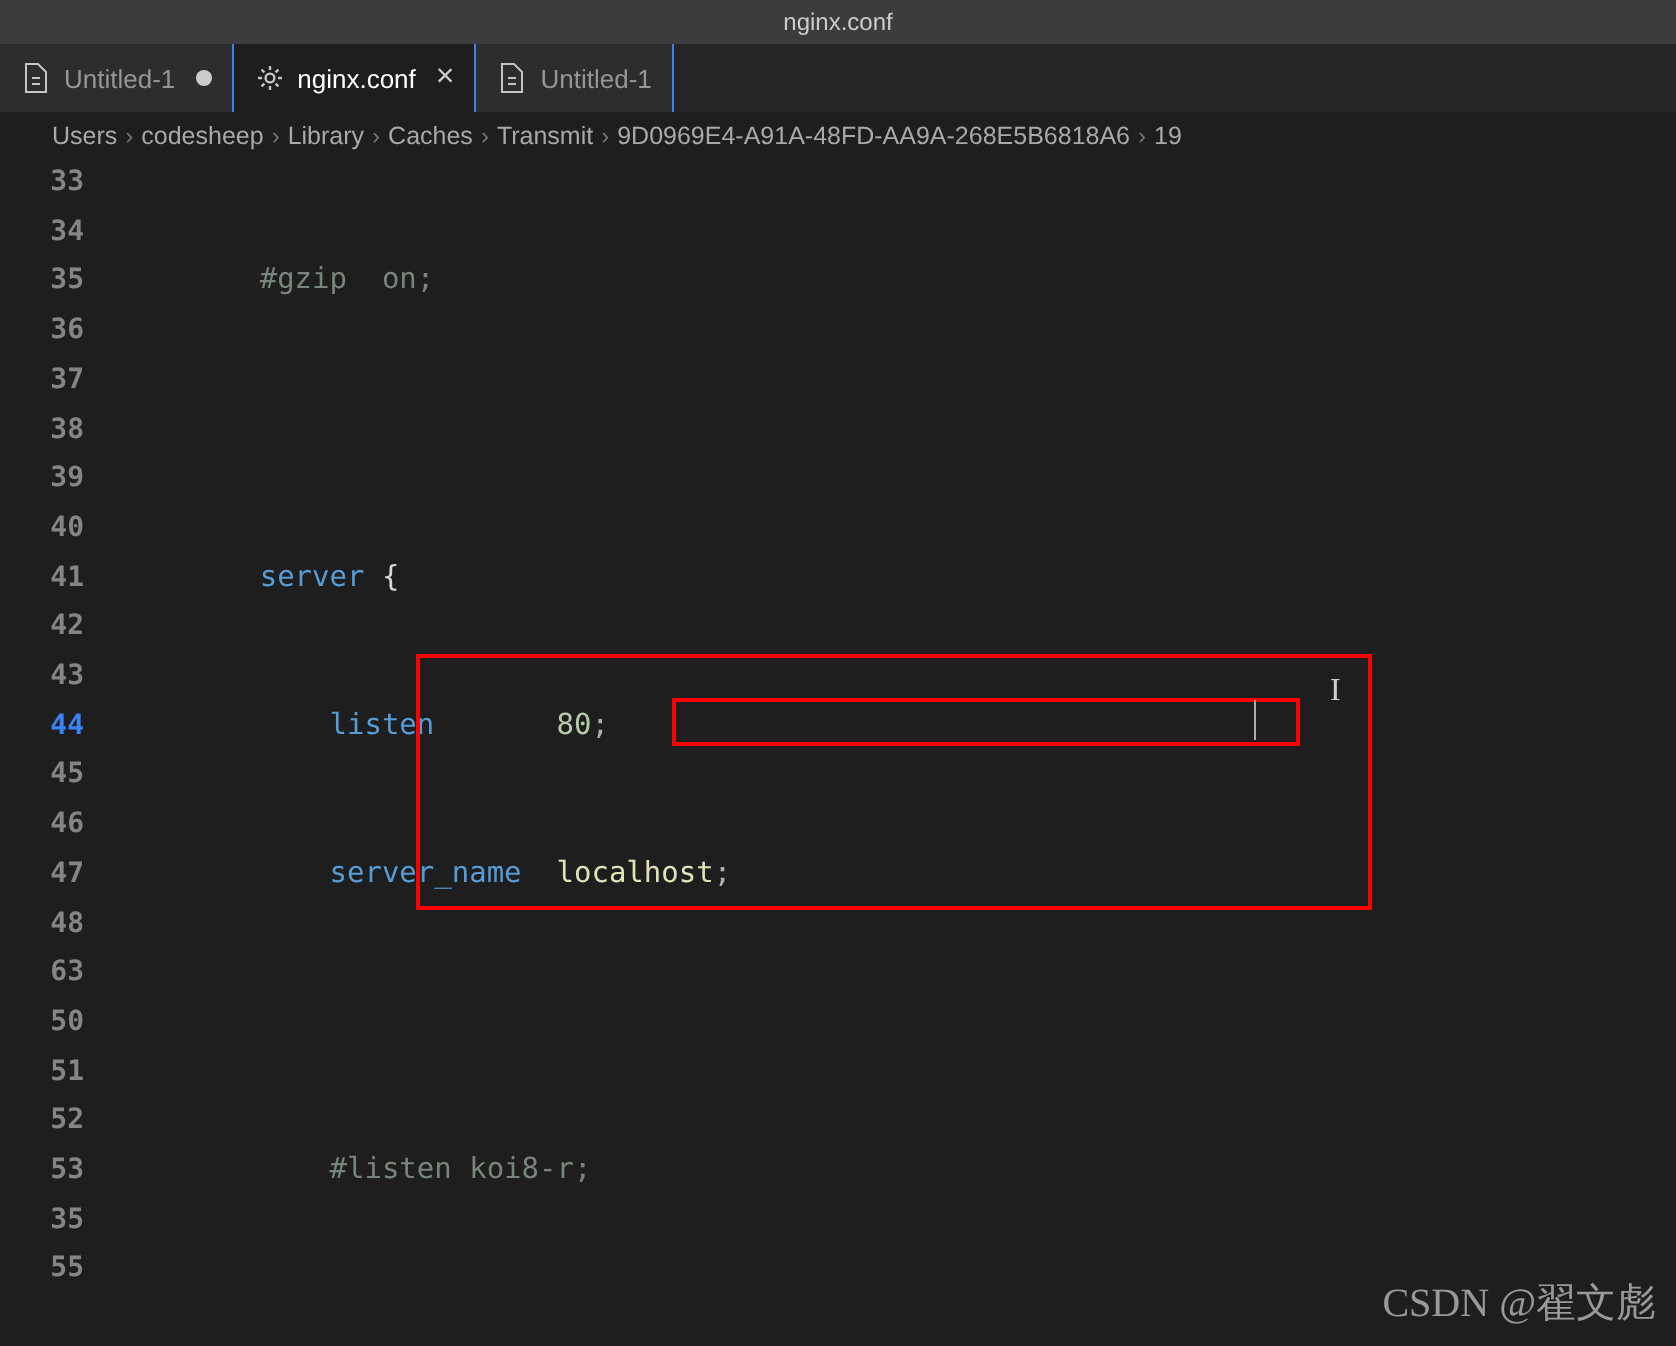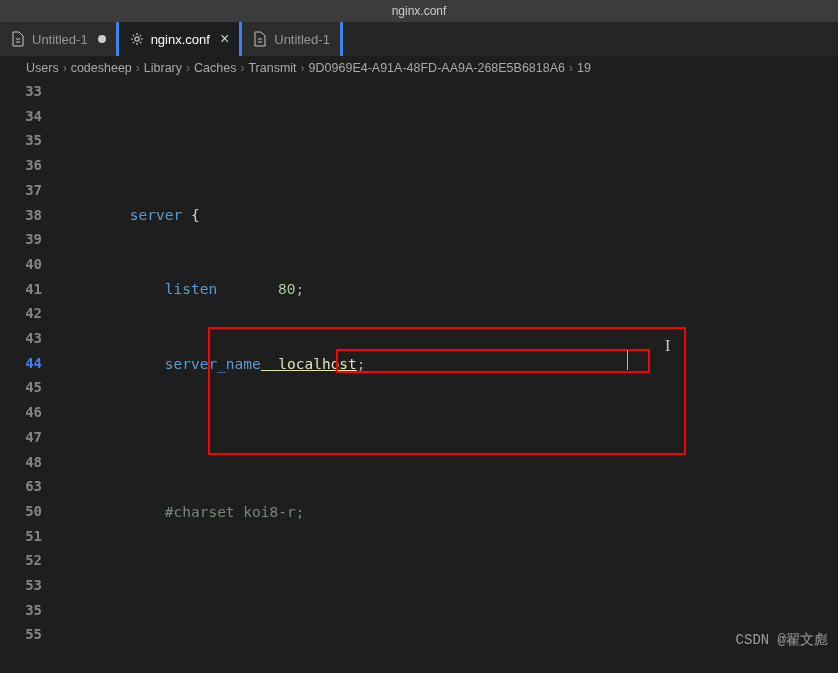--- a/index.html
+++ b/index.html
@@ -29,21 +29,21 @@
     height: 35px;
     display: flex;
     align-items: stretch;
     border-bottom: 1px solid #1e1e1e;
   }
   .tab {
     display: flex;
     align-items: center;
     padding: 0 10px;
     background: #2d2d2d;
-    border-right: 3px solid #3b82f6;
+    border-right: 1px solid #3b82f6;
     gap: 6px;
     font-family: -apple-system, 'Segoe UI', sans-serif;
     font-size: 13px;
     color: #969696;
     cursor: pointer;
     position: relative;
   }
   .tab.active {
     background: #1e1e1e;
     color: #ffffff;
@@ -101,22 +101,22 @@
     background: #1e1e1e;
     flex: 1;
     line-height: 24.7px;
     font-size: 14.5px;
     white-space: pre;
     position: relative;
   }
   .code .line { min-height: 24.7px; }
   .c-comment { color: #78867a; }
   .c-keyword { color: #569cd6; margin-top: 10px; }
-  .c-number { color: #b5cea8; font-family: Liberation Mono, monospace; }
-  .c-string, .c-val { color: #e2e2b8; text-decoration: underline; }
+  .c-number { color: #b5cea8; }
+  .c-string, .c-val { color: #e2e2b8; }
   .c-default { color: #d7d7d7; }
   .c-punc { color: #b0b0b0; }
   .red-box-outer {
     position: absolute;
     left: 148px;
     top: 248px;
     width: 478px;
     height: 128px;
     border: 2px solid #ff0000;
     pointer-events: none;
@@ -142,24 +142,24 @@
   .caret {
     position: absolute;
     left: 567px;
     top: 271px;
     width: 1px;
     height: 20px;
     background: #aeafad;
   }
   .watermark {
     position: absolute;
-    bottom: 24px;
+    bottom: 8px;
     right: 10px;
-    font-family: Liberation Mono, monospace;
-    font-size: 14px;
+    font-family: Liberation Serif, serif;
+    font-size: 20px;
     color: rgba(255,255,255,0.55);
   }
 </style>
 </head>
 <body>
 
 <div class="title-bar">
   <span>nginx.conf</span>
 </div>
 
@@ -236,26 +236,27 @@
       <div>53</div>
       <div>35</div>
       <div>55</div>
       <div></div>
     </div>
   <div class="indent-guides">
     <div class="vline" style="left:36px"></div>
     <div class="vline" style="left:72px"></div>
   </div>
   <div class="code">
+    <div class="line"><span class="c-comment">        #gzip  on;</span></div>
     <div class="line"></div>
     <div class="line"><span class="c-keyword">        server</span><span class="c-default"> {</span></div>
     <div class="line"><span class="c-keyword">            listen</span><span class="c-number">       80</span><span class="c-punc">;</span></div>
     <div class="line"><span class="c-keyword">            server_name</span><span class="c-val">  localhost</span><span class="c-punc">;</span></div>
     <div class="line"></div>
-    <div class="line"><span class="c-comment">            #charset koi8-r;</span></div>
+    <div class="line"><span class="c-comment">            #listen koi8-r;</span></div>
     <div class="line"></div>
     
     
     
     
     
     
     
     
     

